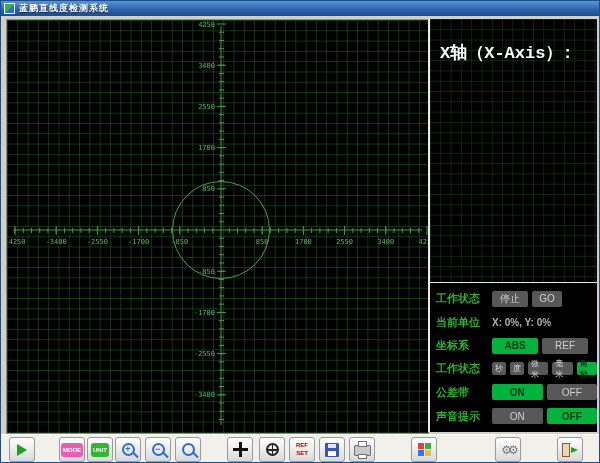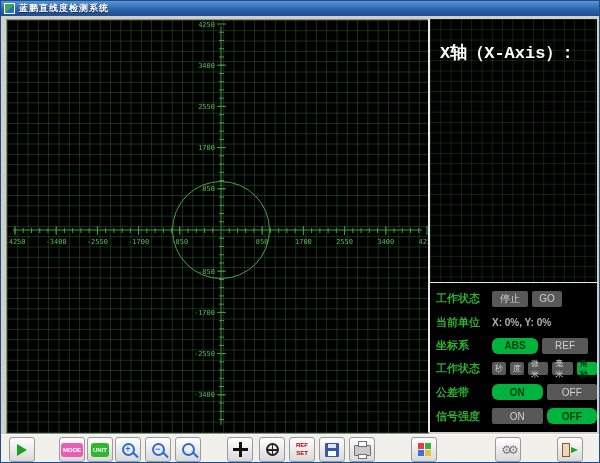--- a/index.html
+++ b/index.html
@@ -24,21 +24,21 @@
   .axis-label{color:#fff;font-size:17px;font-weight:bold;margin:22px 0 0 10px;font-family:Liberation Mono, monospace;}
   .axis-label.y{margin-top:96px;}
 
   .ctrl-panel{position:absolute;left:427px;top:281px;width:169px;height:150px;background:#000;
     border-left:2px solid #e9e9e9;border-top:1px solid #e9e9e9;box-sizing:border-box;
     display:flex;flex-direction:column;justify-content:space-around;padding:4px 0 4px 6px;}
   .row{display:flex;align-items:center;gap:4px;}
   .lbl{color:#2fae2f;font-size:11px;font-weight:bold;width:52px;flex:none;}
   .btn{display:flex;align-items:center;justify-content:center;height:16px;font-size:10px;border-radius:2px;cursor:pointer;box-sizing:border-box;}
   .btn.gray{background:#585858;color:#cfcfcf;}
-  .btn.green{background:#00b33c;color:#063c16;font-weight:bold;border-radius:6px;}
+  .btn.green{background:#00b33c;color:#063c16;font-weight:bold;}
   .w36{width:36px}.w30{width:30px}.w46{width:46px}.w40{width:57px}
   .btn.sm{height:13px;font-size:8px;padding:0 3px;border-radius:2px;}
   .val{color:#a9b8a9;font-size:10px;font-weight:bold;}
   .val.bright{color:#2fd22f;font-size:11px;margin-left:6px;}
 
   
   .toolbar{position:absolute;left:0;top:433px;width:598px;height:28px;background:#f1f0ea;border-top:1px solid #ffffff;}
   .tb-btn{position:absolute;top:2px;width:26px;height:25px;background:linear-gradient(#ffffff,#d9d9d9);
     border:1px solid #9a9a9a;border-radius:3px;display:flex;align-items:center;justify-content:center;box-sizing:border-box;cursor:pointer;}
 
@@ -249,21 +249,21 @@
       <div class="btn gray sm">微米</div>
       <div class="btn gray sm">毫米</div>
       <div class="btn green sm">角秒</div>
     </div>
     <div class="row">
       <span class="lbl">公差带</span>
       <div class="btn green w40">ON</div>
       <div class="btn gray w40">OFF</div>
     </div>
     <div class="row">
-      <span class="lbl">信号强度</span>
+      <span class="lbl">声音提示</span>
       <div class="btn gray w40">ON</div>
       <div class="btn green w40">OFF</div>
     </div>
   </div>
 
   <div class="toolbar">
     <div class="tb-btn" style="left:8px">
         <span class="ic-start"></span>
       </div>
     <div class="tb-btn" style="left:58px">

